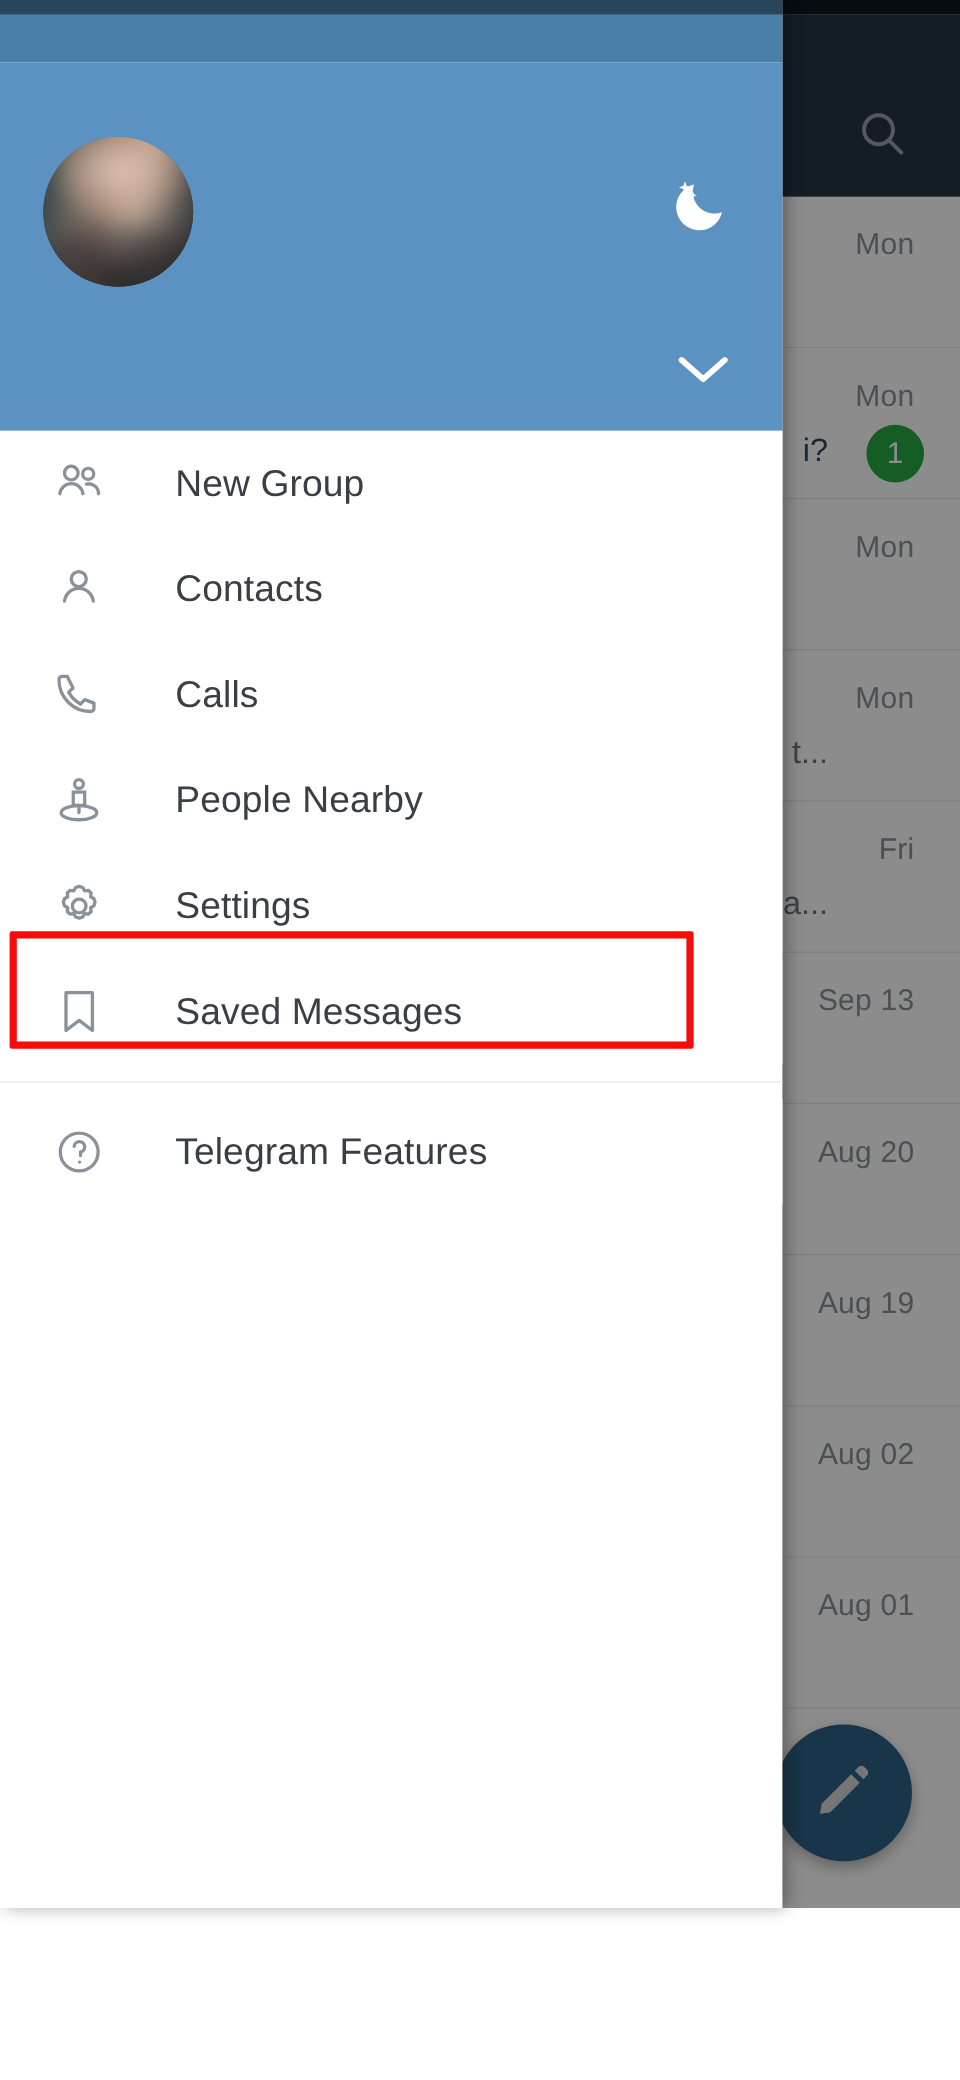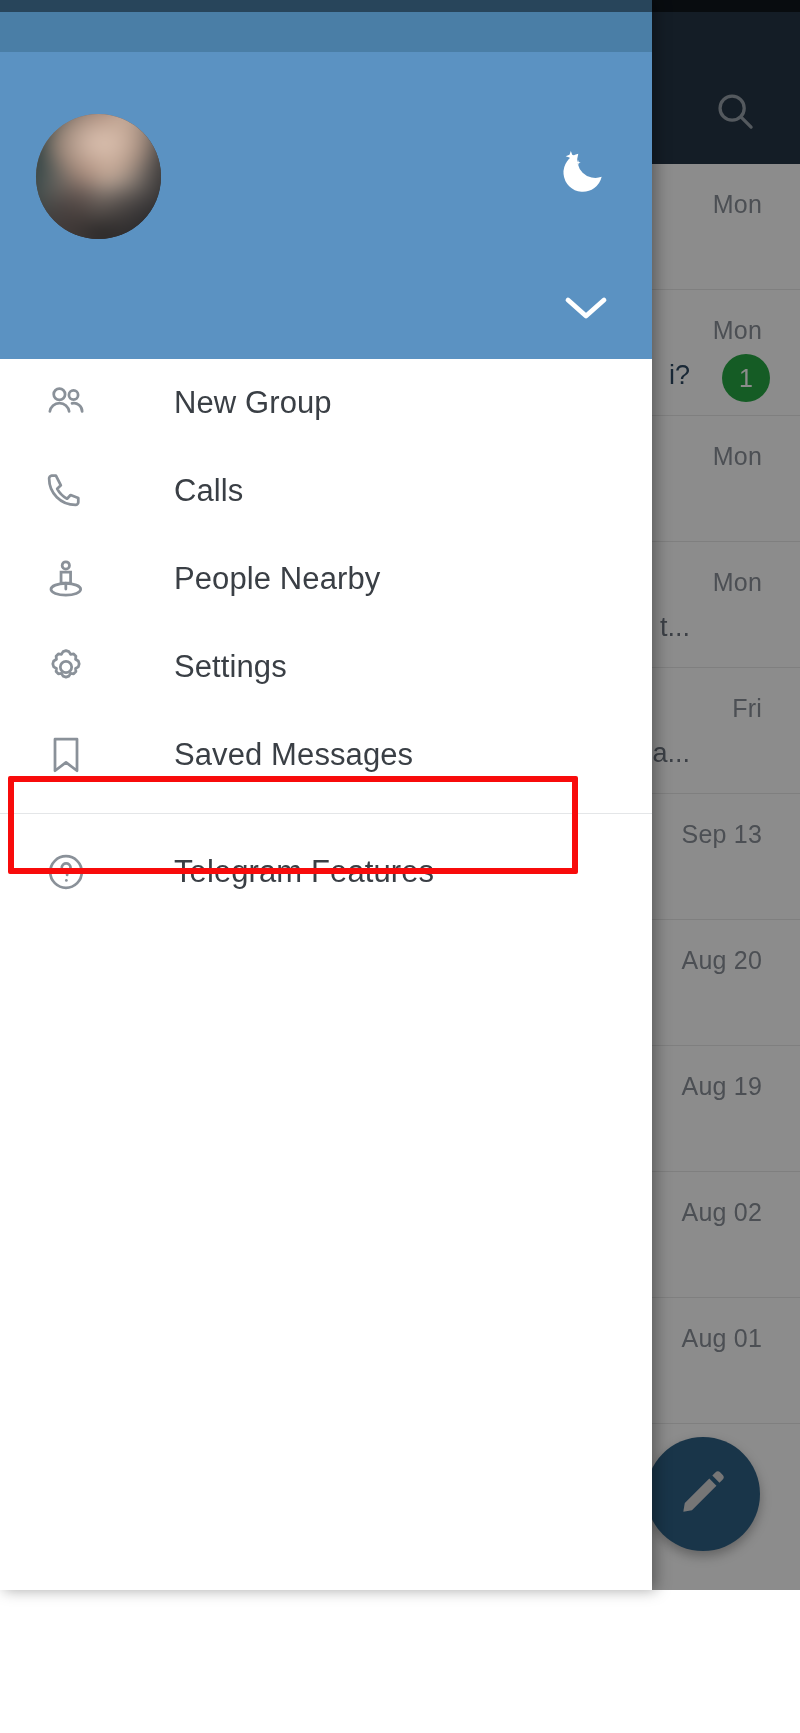--- a/index.html
+++ b/index.html
@@ -178,21 +178,21 @@
   .menu-item .mi-icon {
     width: 56px;
     height: 56px;
     flex: 0 0 56px;
     display: flex;
     align-items: center;
     justify-content: center;
     color: #7c848c;
   }
   .menu-item .mi-label {
-    margin-left: 80px;
+    margin-left: 52px;
     font-size: 31px;
     color: #3a3f45;
     letter-spacing: .1px;
     white-space: nowrap;
   }
   .menu-divider {
     height: 1px;
     background: #e4e6e8;
     margin: 14px 0 14px 0;
   }
@@ -330,20 +330,29 @@
           <svg viewBox="0 0 24 24" width="44" height="44" fill="none" stroke="#8a9199" stroke-width="1.5" stroke-linecap="round">
             <circle cx="8.4" cy="7.2" r="3.1"></circle>
             <circle cx="16.1" cy="7.6" r="2.5"></circle>
             <path d="M3.2 16.6a5.3 5.3 0 0 1 10.5 0"></path>
             <path d="M15.3 12.2a4.5 4.5 0 0 1 5.5 4.4"></path>
           </svg>
         </span>
         <span class="mi-label">New Group</span>
       </div>
 
+      <div class="menu-item">
+        <span class="mi-icon">
+          <svg viewBox="0 0 24 24" width="44" height="44" fill="none" stroke="#8a9199" stroke-width="1.5" stroke-linecap="round">
+            <circle cx="11.8" cy="7.4" r="3.4"></circle>
+            <path d="M5.3 17.4a6.6 6.6 0 0 1 13.1 0"></path>
+          </svg>
+        </span>
+        <span class="mi-label">Contacts</span>
+      </div>
 
       <div class="menu-item">
         <span class="mi-icon">
           <svg viewBox="0 0 24 24" width="44" height="44" fill="none" stroke="#8a9199" stroke-width="1.5" stroke-linecap="round" stroke-linejoin="round">
             <path d="M6.5 3.6H4.2A1.5 1.5 0 0 0 2.8 5.2c0 8 6.4 14.4 14.4 14.4a1.5 1.5 0 0 0 1.5-1.5v-2.3l-4.2-1.6-1.9 2a13.6 13.6 0 0 1-5.4-5.4l2-1.9z"></path>
           </svg>
         </span>
         <span class="mi-label">Calls</span>
       </div>
 

